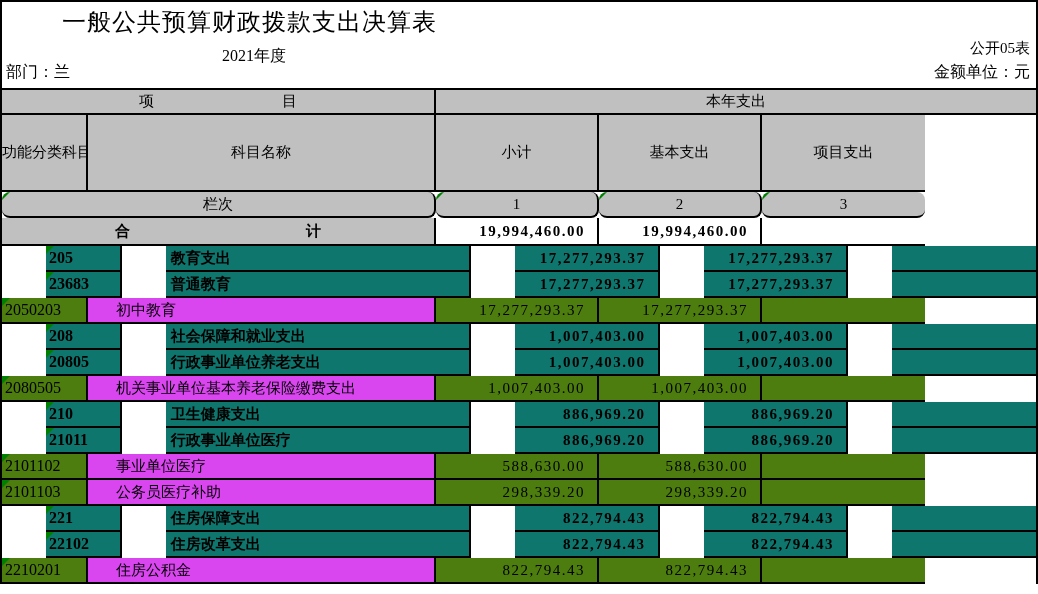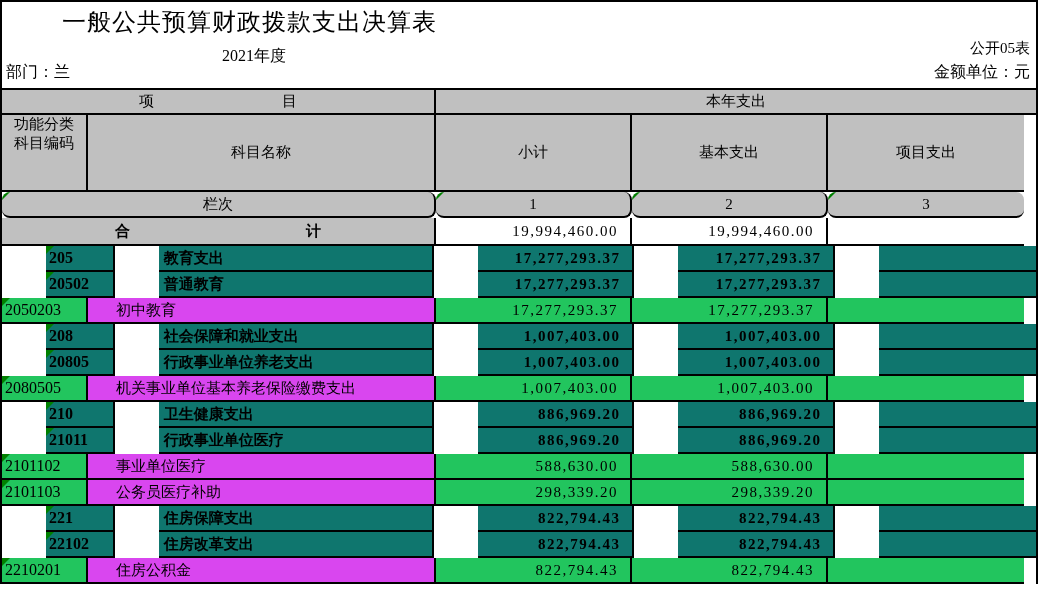--- a/index.html
+++ b/index.html
@@ -18,42 +18,42 @@
   
   .tbl{border-top:2px solid #000;font-size:15px;}
   .row{display:flex;}
   .cell{box-sizing:border-box;position:relative;
         border-right:2px solid #000;border-bottom:2px solid #000;
         display:flex;align-items:center;overflow:hidden;white-space:nowrap;}
   .cell.last{border-right:none;}
   
   .c-code{width:86px;}
   .c-name{width:348px;}
-  .c-num{width:196px;}
+  .c-num{width:163px;}
   .c-item{width:434px;}   
   
   .r-a .cell{height:25px;}
   .r-b .cell{height:77px;}
   .r-c .cell{height:26px;border-radius:8px;}
   .r-t .cell{height:28px;}
   .data-row .cell{height:26px;}
   
   .hl{background:#C0C0C0;justify-content:center;text-align:center;font-size:15px;}
-  .hl.multi{flex-direction:column;justify-content:flex-start;line-height:19px;font-size:15px;}
+  .hl.multi{flex-direction:row;justify-content:space-between;line-height:19px;font-size:15px;}
   .just{display:flex;justify-content:center;align-items:center;}
   .gap-item{gap:128px;}
   .gap-total{gap:176px;}
   
   .num{justify-content:flex-end;padding-right:12px;letter-spacing:1.5px;}
   .code-cell{padding-left:3px;font-size:16px;}
   .name-cell{padding-left:5px;}
-  .b{font-weight:normal;}
+  .b{font-weight:bold;}
   
   .summary .cell{background:#0f766e;font-weight:bold;margin-left:44px;}
-  .detail .cell{background:#22c55e;}
+  .detail .cell{background:#4d7c0f;}
   .detail .name-cell{background:#d946ef;padding-left:28px;}
   .total-label{background:#C0C0C0;font-weight:bold;}
   
   .flag{position:absolute;top:0;left:0;width:0;height:0;
         border-top:8px solid #008000;border-right:8px solid transparent;}
 </style>
 </head>
 <body>
 
 <div class="sheet">
@@ -125,21 +125,21 @@
           </div>
           <div class="cell c-name name-cell">教育支出</div>
           <div class="cell c-num num">17,277,293.37</div>
           <div class="cell c-num num">17,277,293.37</div>
           <div class="cell c-num num last"></div>
         </div>
 
         <div class="row data-row summary">
           <div class="cell c-code code-cell">
             <span class="flag"></span>
-            <span>20502</span>
+            <span>23683</span>
           </div>
           <div class="cell c-name name-cell">普通教育</div>
           <div class="cell c-num num">17,277,293.37</div>
           <div class="cell c-num num">17,277,293.37</div>
           <div class="cell c-num num last"></div>
         </div>
 
         <div class="row data-row detail">
           <div class="cell c-code code-cell">
             <span class="flag"></span>

